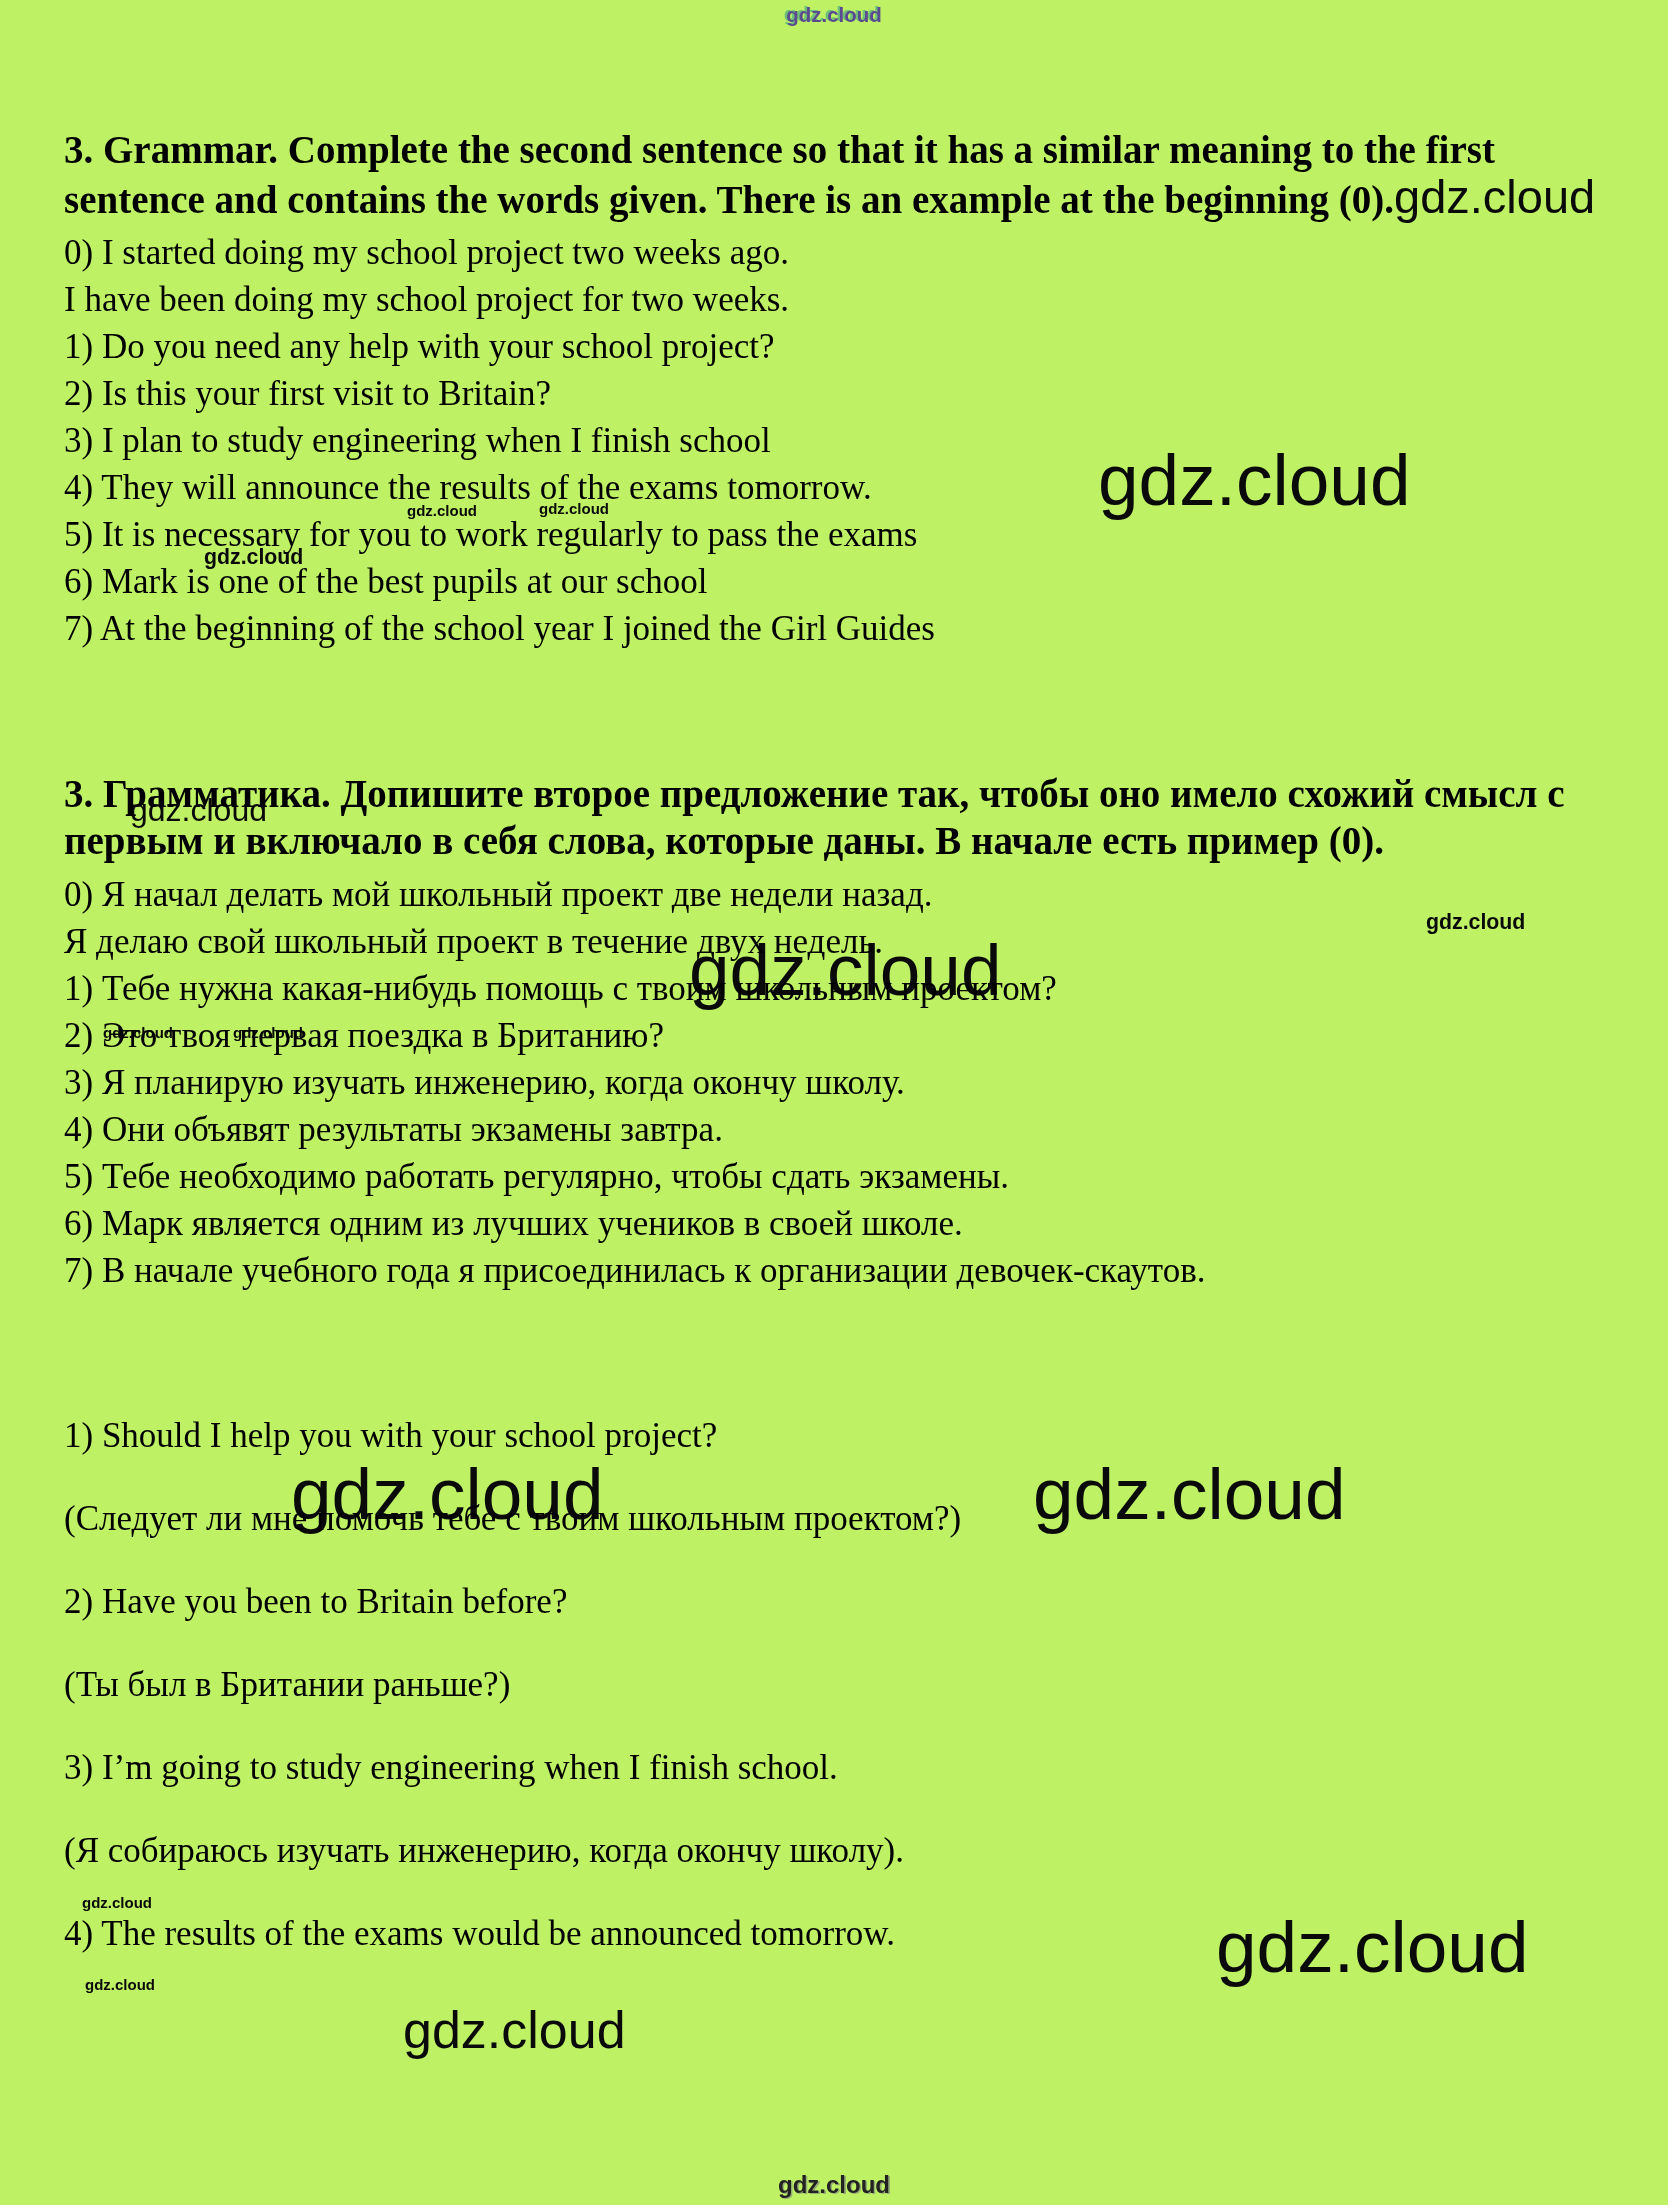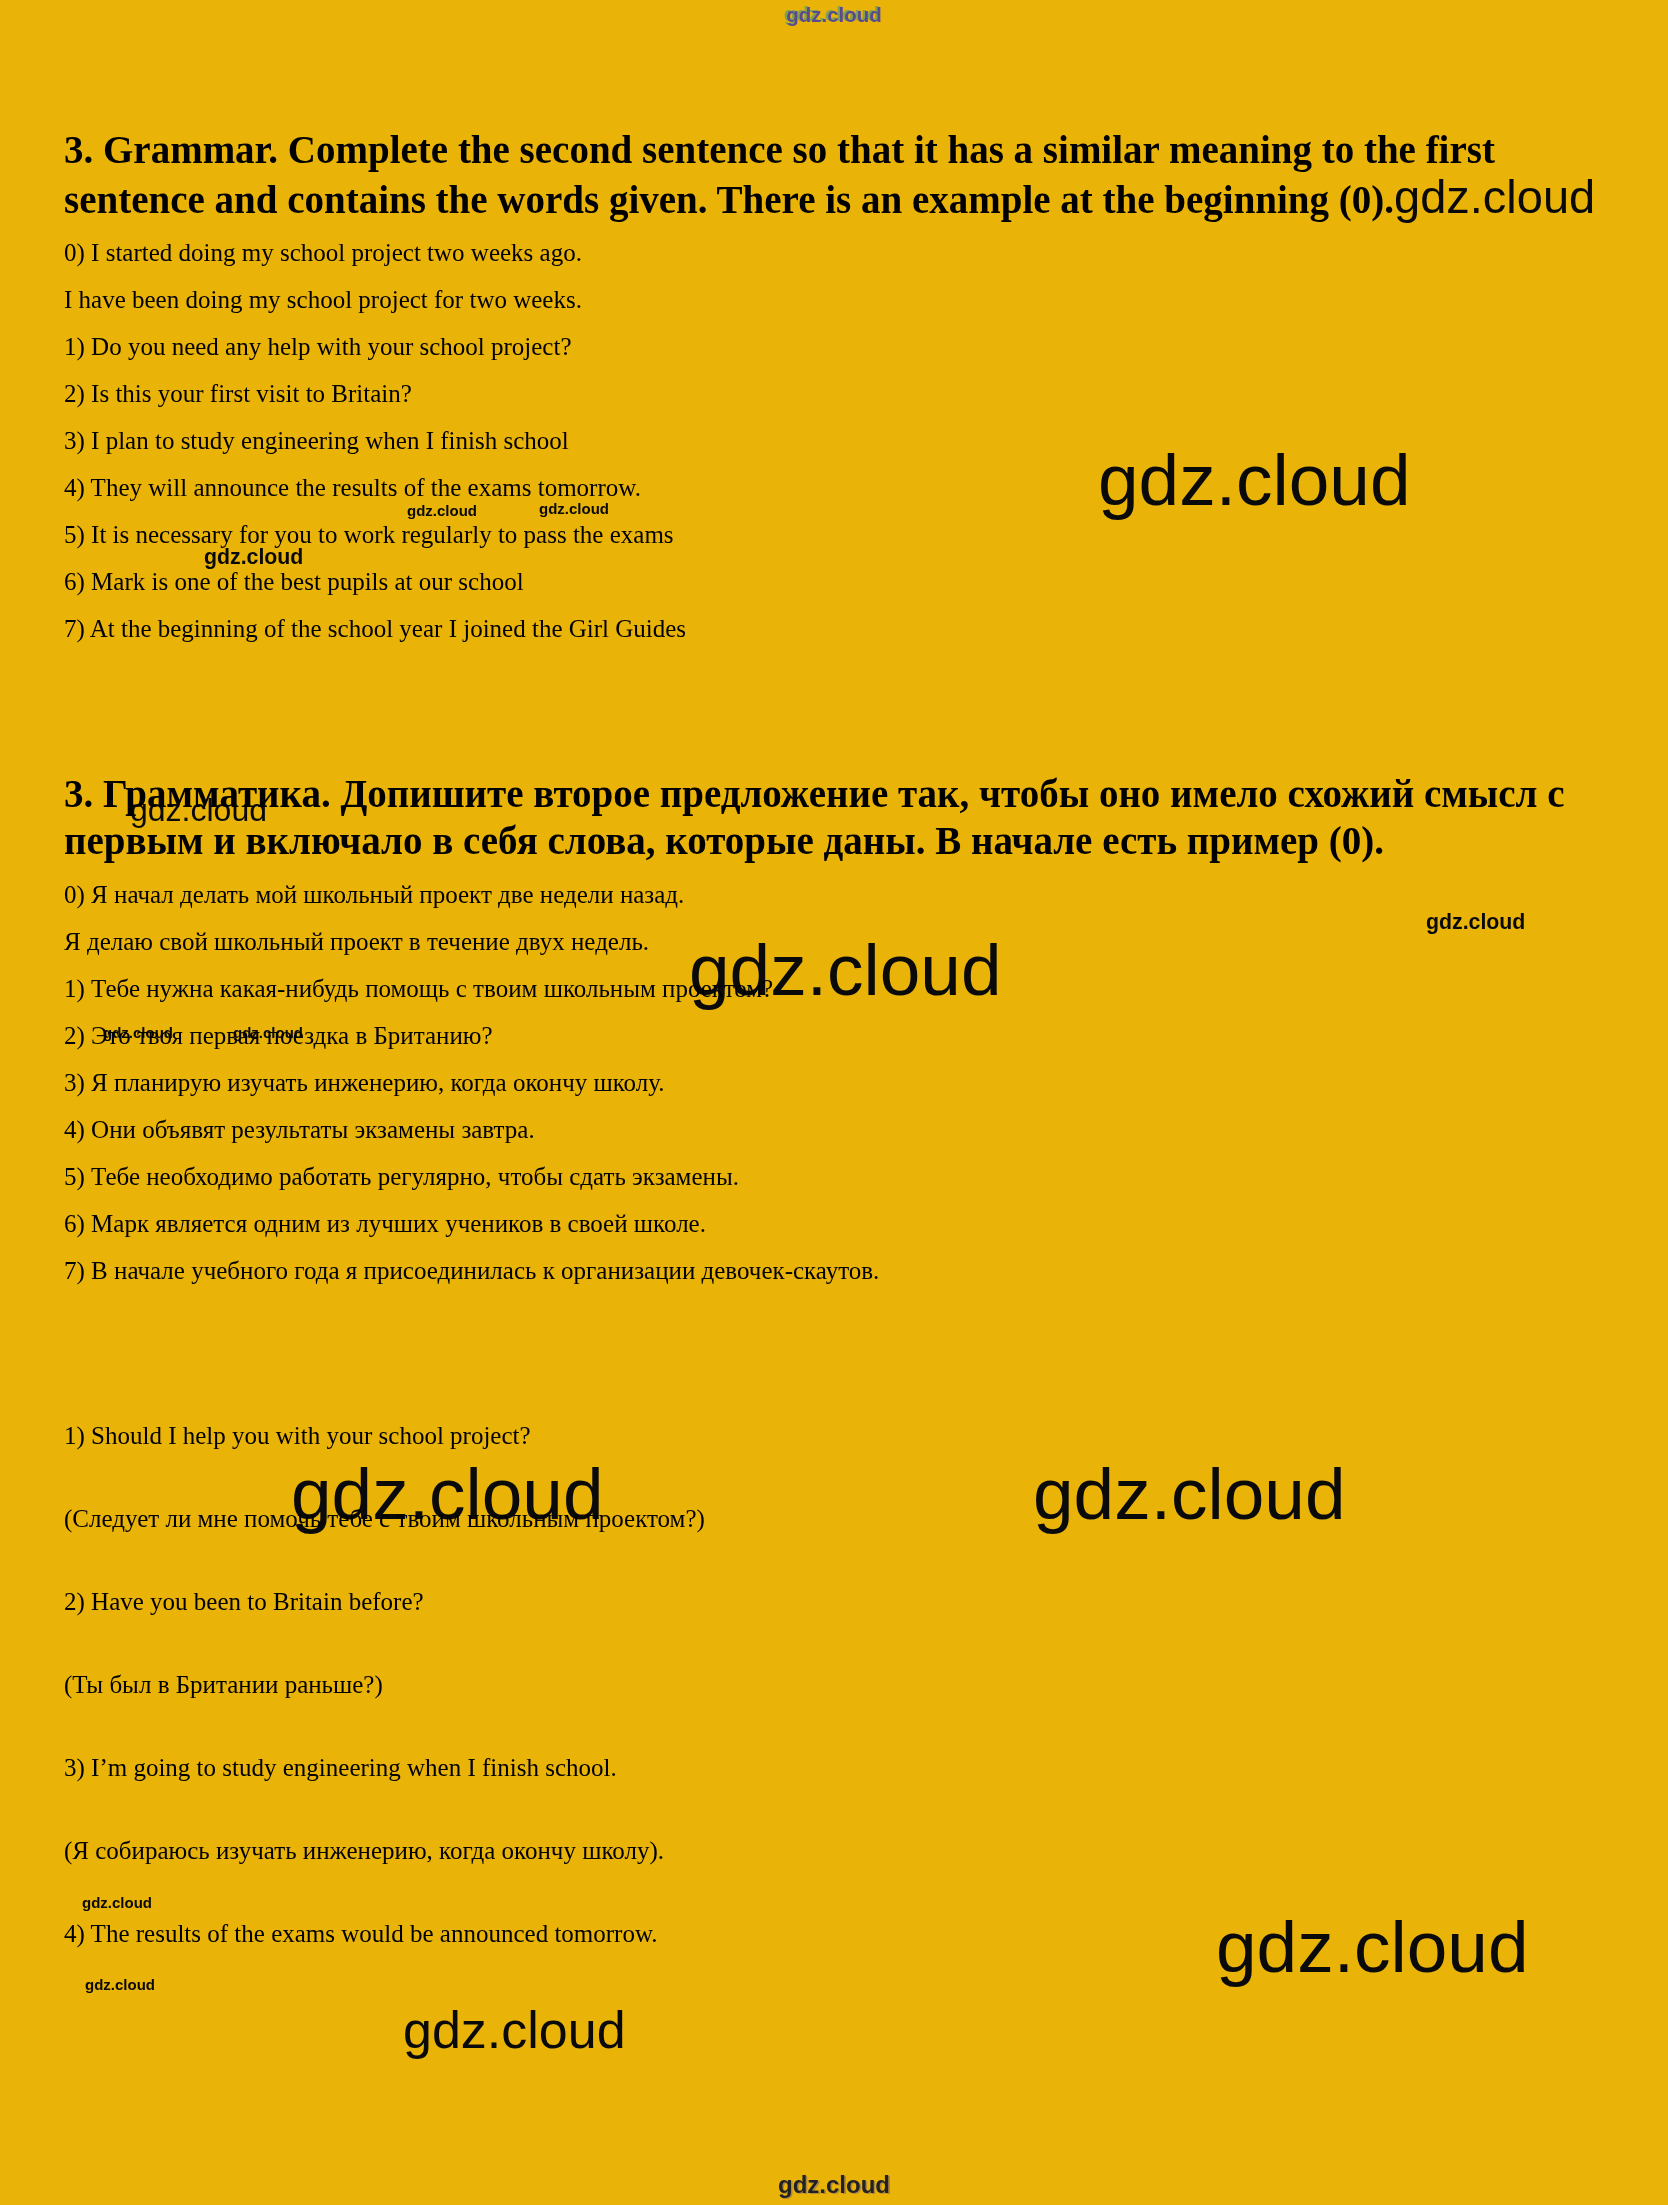--- a/index.html
+++ b/index.html
@@ -1,40 +1,40 @@
 <!DOCTYPE html>
 <html style="font-size:12.6px"><head>
 <meta charset="utf-8">
 <style>
   html, body { margin: 0; padding: 0; background: #ffffff; }
   .page {
     position: relative;
     width: 1668px;
     height: 2205px;
-    background: #eab308;
+    background: #bef264;
     font-family: "Liberation Serif", serif;
     color: #000000;
     overflow: hidden;
   }
   .content {
     position: absolute;
     top: 0; left: 12px;
     width: 100%;
     box-sizing: border-box;
     padding: 126px 52px 0 52px;
   }
   .heading {
     font-weight: bold;
     font-size: 39px;
     line-height: 47px;
     margin: 0 0 6.3px 0;
     max-width: 1564px;
   }
   .line {
-    font-size: 25px;
+    font-size: 35px;
     line-height: 47px;
     margin: 0;
     max-width: 1564px;
   }
   .section-ru { margin-top: 118px; font-family: Liberation Serif, serif; }
   .answers { margin-top: 118px; }
   .answers .line { margin-bottom: 36px; }
   .answers .line.gap-before { margin-top: 29px; }
 
   

